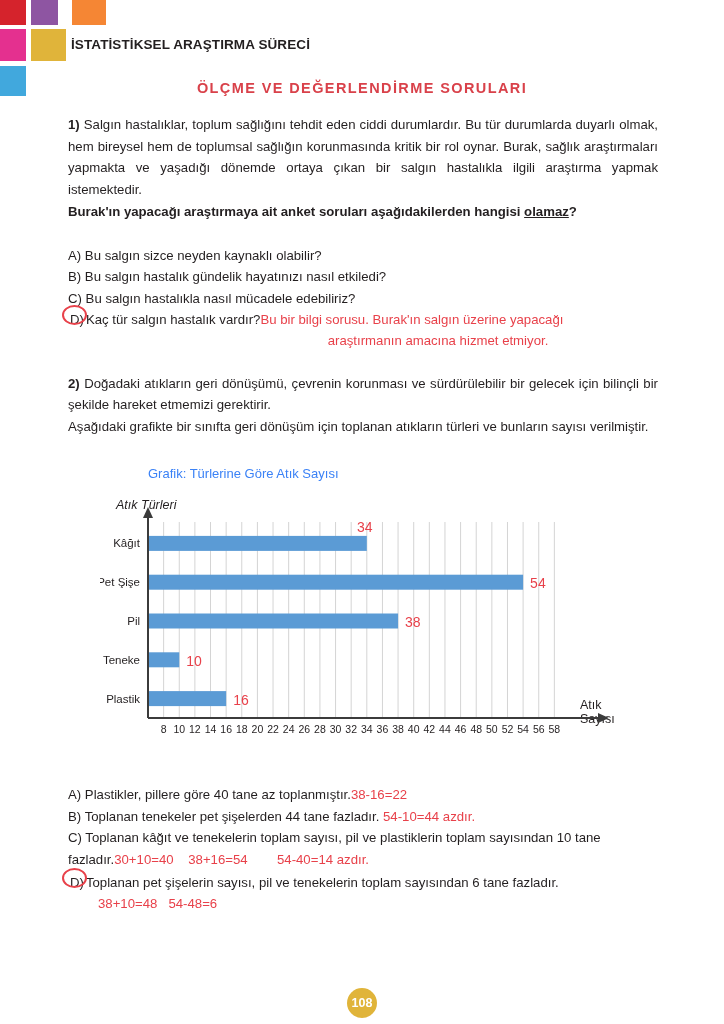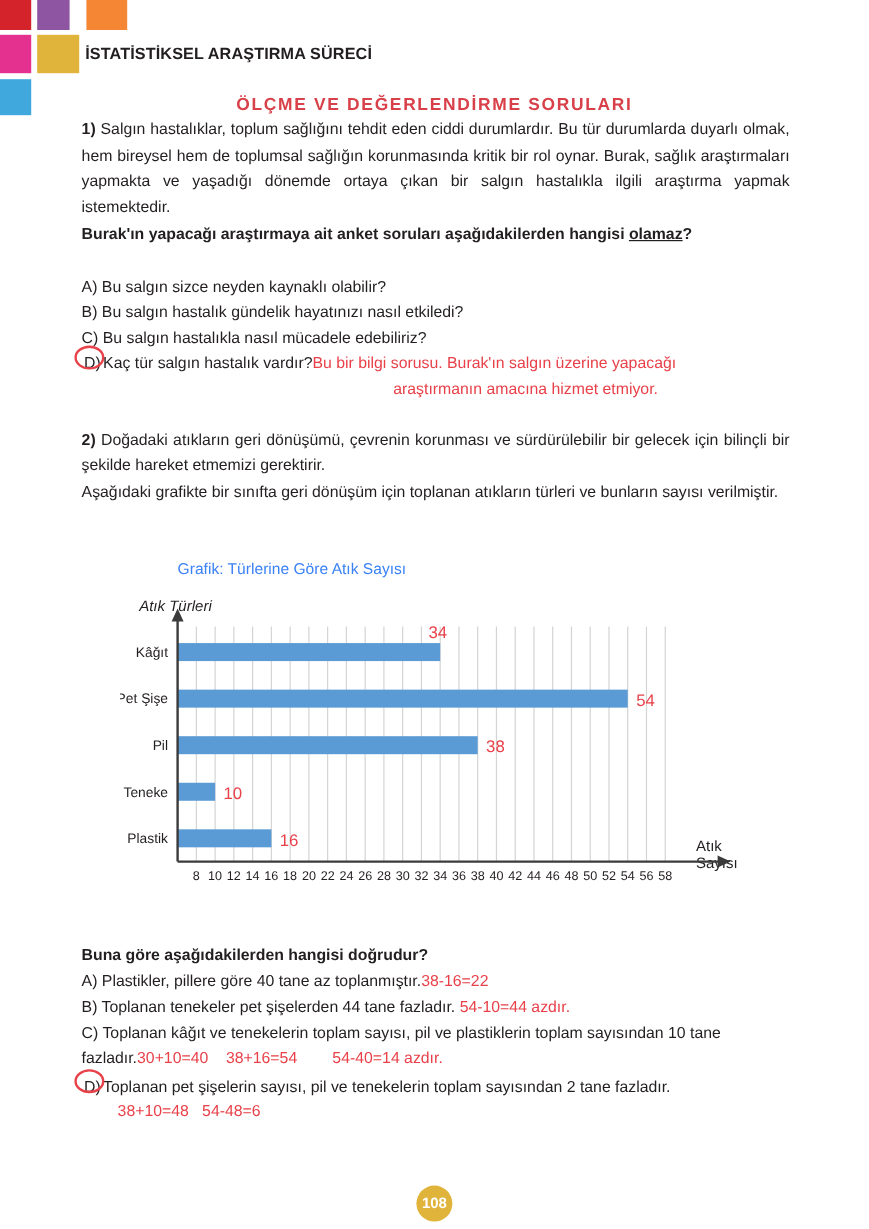--- a/index.html
+++ b/index.html
@@ -58,21 +58,21 @@
     font-size: 14.5px;
     font-weight: bold;
     letter-spacing: 1.4px;
     font-family: "Liberation Sans", sans-serif;
   }
 
   
   .content {
     position: absolute;
     left: 68px;
-    top: 97px;
+    top: 114px;
     width: 590px;
   }
 
   p.para {
     margin: 0 0 0 0;
     font-size: 13.2px;
     line-height: 21.5px;
     text-align: justify;
     color: #231f20;
   }
@@ -313,35 +313,34 @@
       <text x="133.14814814814815" y="238.6" text-anchor="start" font-family="&quot;Liberation Sans&quot;, sans-serif" font-size="14" fill="#e8414a">16</text>
       <line x1="48" y1="50" x2="48" y2="252" stroke="#3b3b3b" stroke-width="2"></line>
       <polygon points="48,41 43,52 53,52" fill="#3b3b3b"></polygon>
       <line x1="48" y1="252" x2="500" y2="252" stroke="#3b3b3b" stroke-width="2"></line>
       <polygon points="509,252 498,247 498,257" fill="#3b3b3b"></polygon>
     </svg>
 </div>
 
 <div class="content" style="top:784px;">
 
-  <div class="bold-q">Buna göre aşağıdakilerden hangisi doğrudur?</div>
 
   <ul class="options">
     <li>
       <span>A)</span>
       <span>Plastikler, pillere göre 40 tane az toplanmıştır.</span><span class="annot">38-16=22</span>
     </li>
     <li>
       <span>B)</span>
       <span>Toplanan tenekeler pet şişelerden 44 tane fazladır.</span> <span class="annot">54-10=44 azdır.</span>
     </li>
     <li>
       <span>C)</span>
       <span>Toplanan kâğıt ve tenekelerin toplam sayısı, pil ve plastiklerin toplam sayısından 10 tane fazladır.</span><span class="annot" style="white-space:pre;">30+10=40    38+16=54        54-40=14 azdır.</span>
     </li>
     <li style="margin-top:2px;">
-      <span class="circle-d"><span>D)</span></span><span>Toplanan pet şişelerin sayısı, pil ve tenekelerin toplam sayısından 2 tane fazladır.</span>
+      <span class="circle-d"><span>D)</span></span><span>Toplanan pet şişelerin sayısı, pil ve tenekelerin toplam sayısından 6 tane fazladır.</span>
       <div class="annot-block" style="padding-left:30px;white-space:pre;">38+10=48   54-48=6</div>
     </li>
   </ul>
 </div>
 
 <div class="page-num">108</div>
 
 </body></html>

